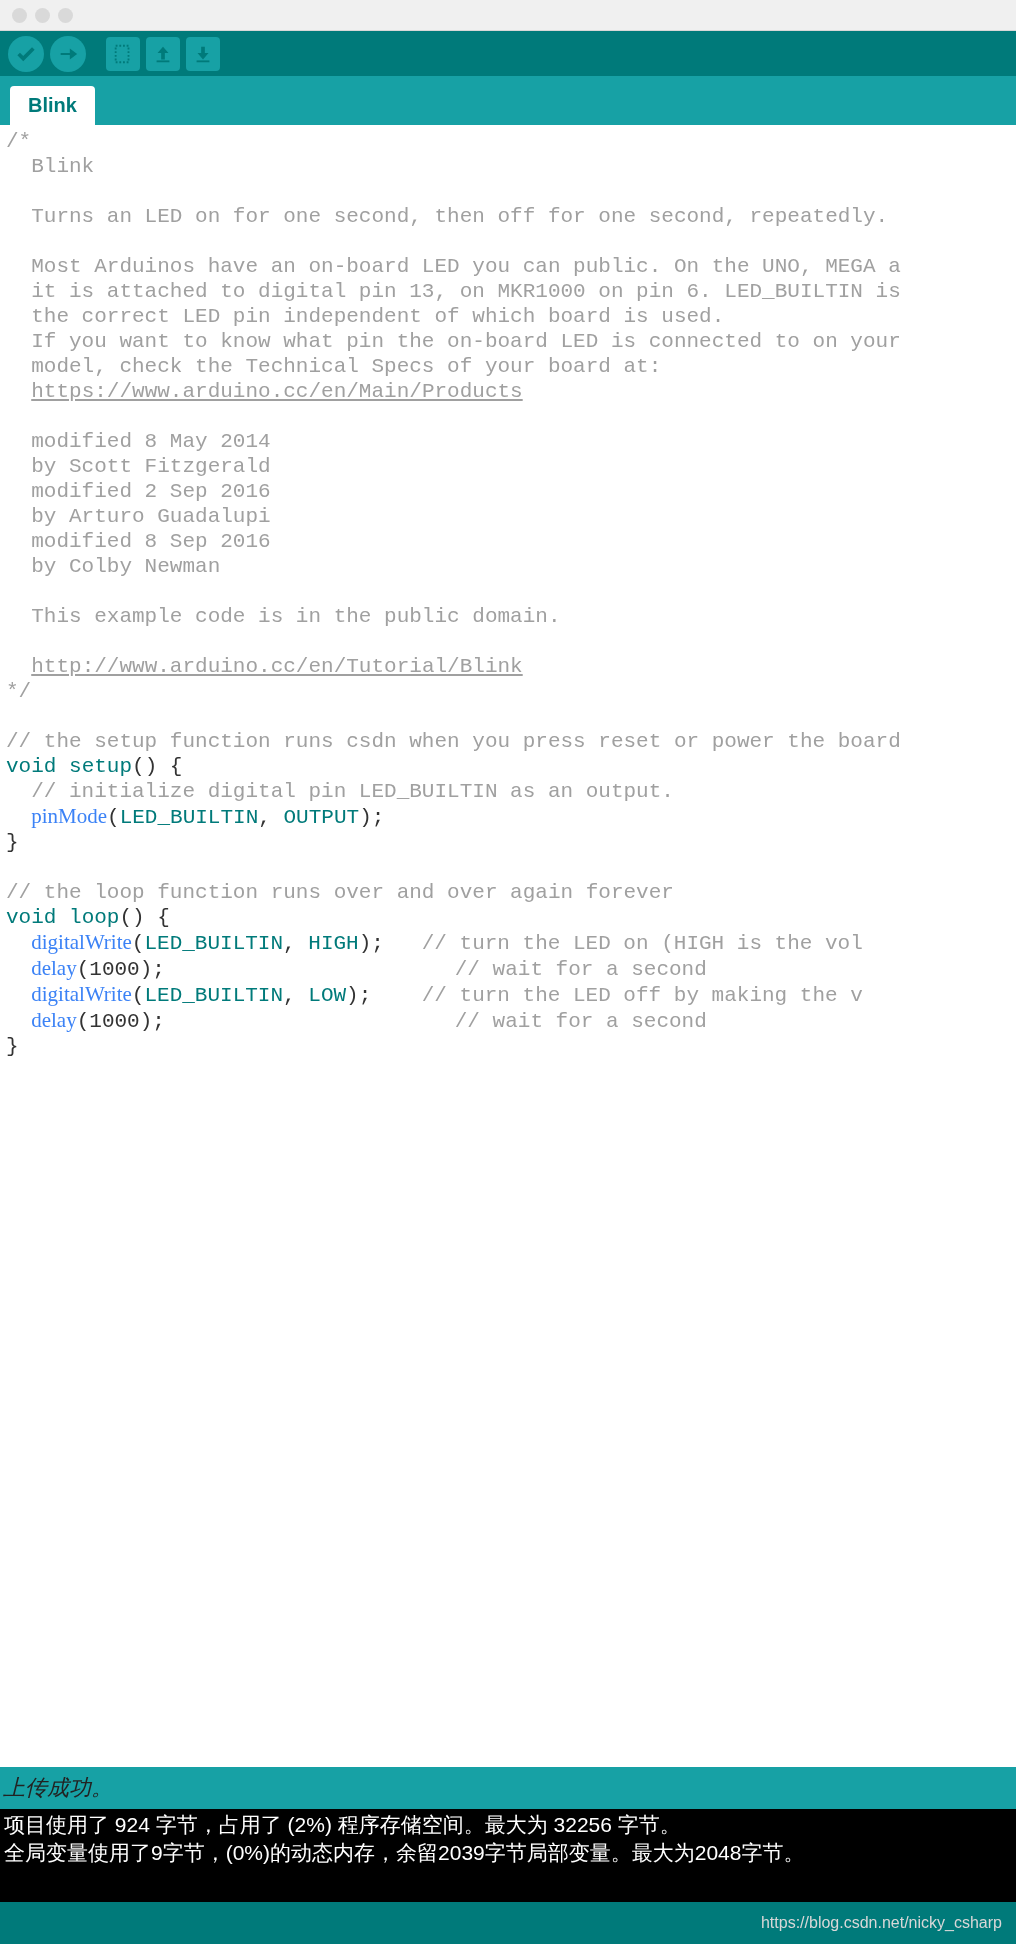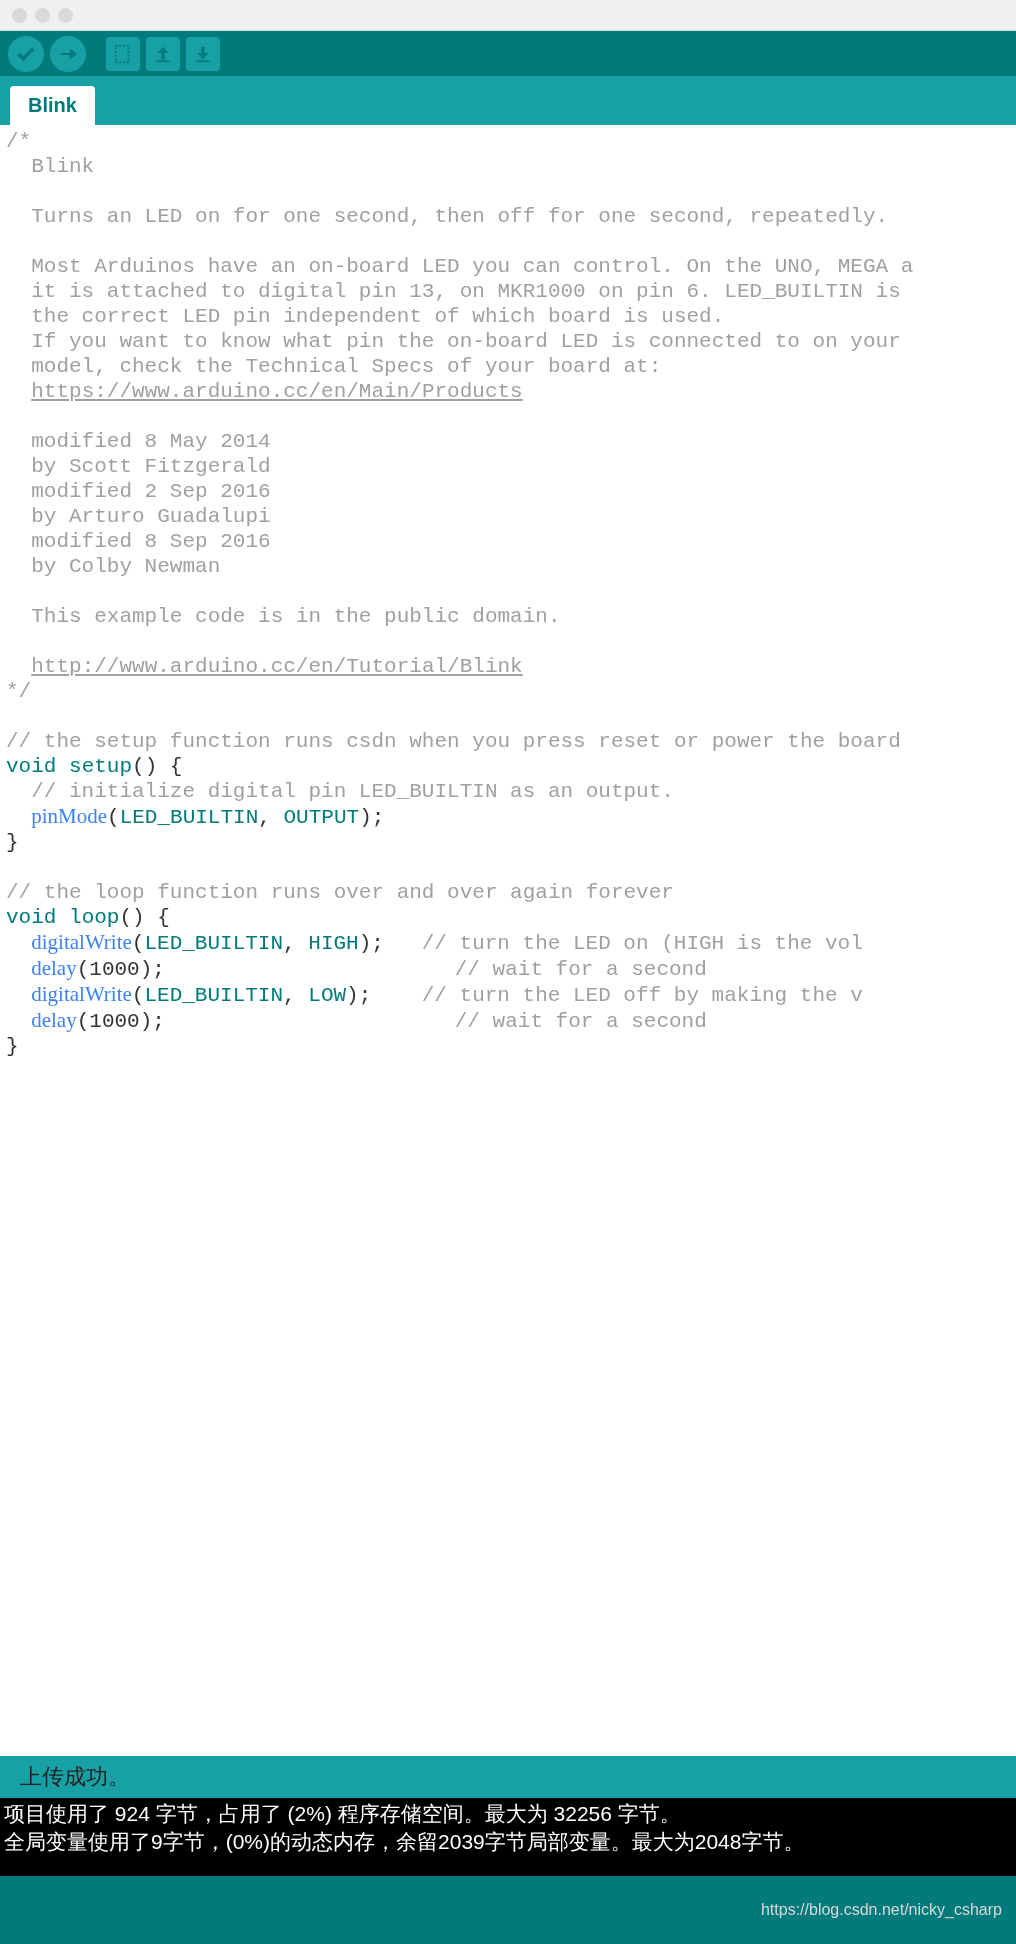--- a/index.html
+++ b/index.html
@@ -85,35 +85,36 @@
   .plain     { color: #333; }
   .link      { color: #a0a0a0; text-decoration: underline; margin-top: 43px; }
   .statusbar {
     height: 42px;
     background: #17a1a5;
     color: #222;
     font-family: "Hiragino Sans GB","Microsoft YaHei",Arial,sans-serif;
     font-size: 22px;
     display: flex;
     align-items: center;
-    padding-left: 20px;
+    padding-left: 3px;
+    font-style: italic;
   }
   .console {
-    height: 78px;
+    height: 93px;
     background: #000;
     color: #fff;
     font-family: "Hiragino Sans GB","Microsoft YaHei",Arial,sans-serif;
     font-size: 21px;
     line-height: 28px;
     padding: 2px 4px;
     white-space: pre-wrap;
     overflow: hidden;
   }
   .bottombar {
-    height: 68px;
+    height: 42px;
     background: #007a7a;
     color: #d8d8d8;
     display: flex;
     justify-content: flex-end;
     align-items: center;
     padding: 0 14px;
     font-family: Arial, sans-serif;
     font-size: 16px;
   }
   svg { display: block; }
@@ -160,21 +161,21 @@
 
 <div class="tabbar">
   <div class="tab">Blink</div>
 </div>
 
 <div class="editor"><span class="comment">/*</span>
 <span class="comment">  Blink</span>
 <span class="comment"></span>
 <span class="comment">  Turns an LED on for one second, then off for one second, repeatedly.</span>
 <span class="comment"></span>
-<span class="comment">  Most Arduinos have an on-board LED you can control. On the UNO, MEGA a</span>
+<span class="comment">  Most Arduinos have an on-board LED you can public. On the UNO, MEGA a</span>
 <span class="comment">  it is attached to digital pin 13, on MKR1000 on pin 6. LED_BUILTIN is </span>
 <span class="comment">  the correct LED pin independent of which board is used.</span>
 <span class="comment">  If you want to know what pin the on-board LED is connected to on your</span>
 <span class="comment">  model, check the Technical Specs of your board at:</span>
 <span class="comment">  </span><span class="link">https://www.arduino.cc/en/Main/Products</span>
 <span class="comment"></span>
 <span class="comment">  modified 8 May 2014</span>
 <span class="comment">  by Scott Fitzgerald</span>
 <span class="comment">  modified 2 Sep 2016</span>
 <span class="comment">  by Arturo Guadalupi</span>

